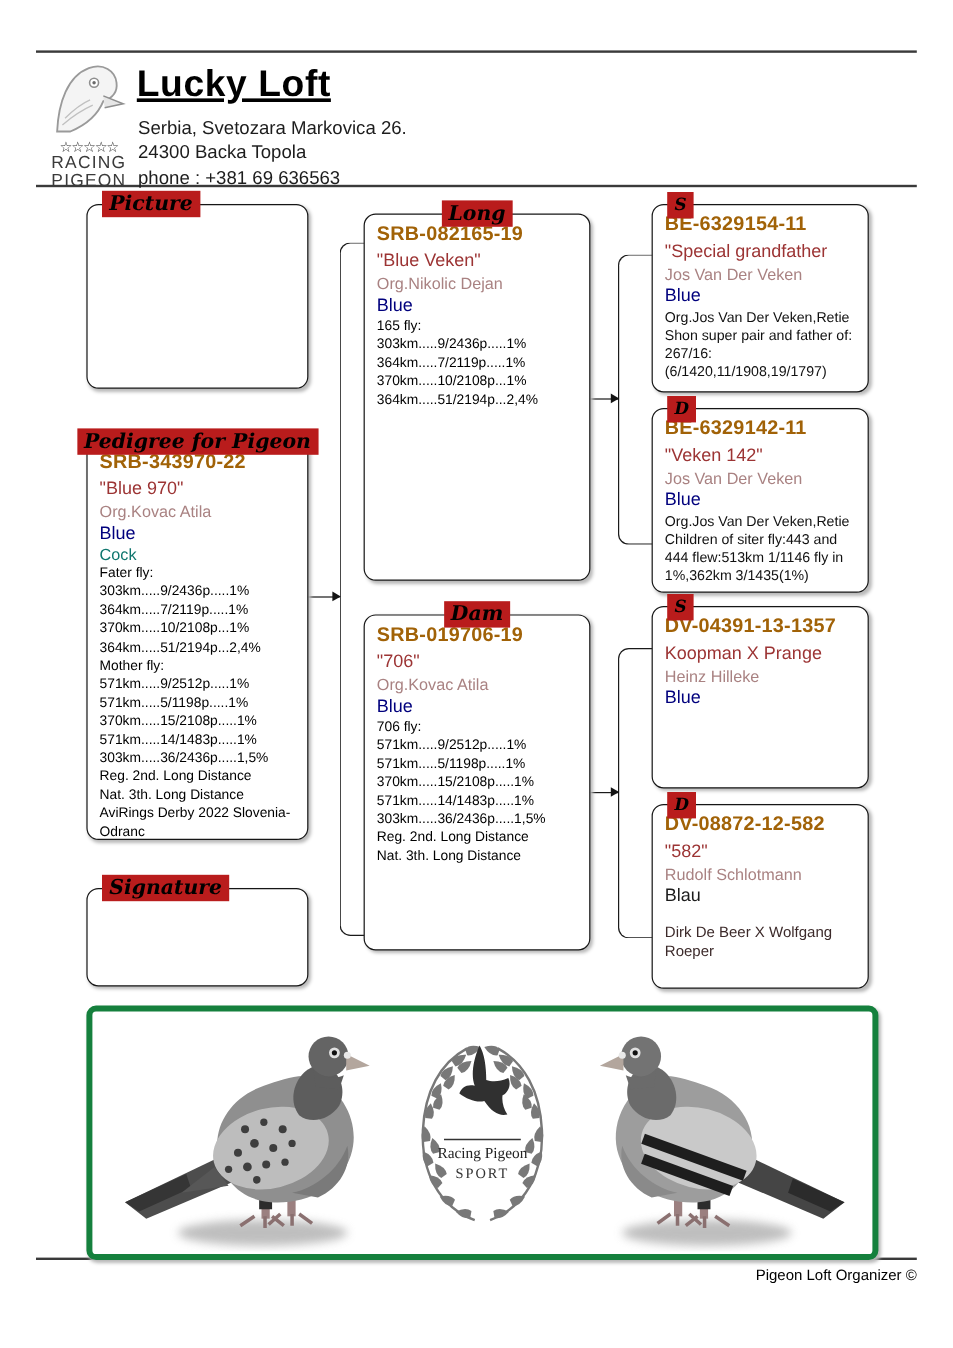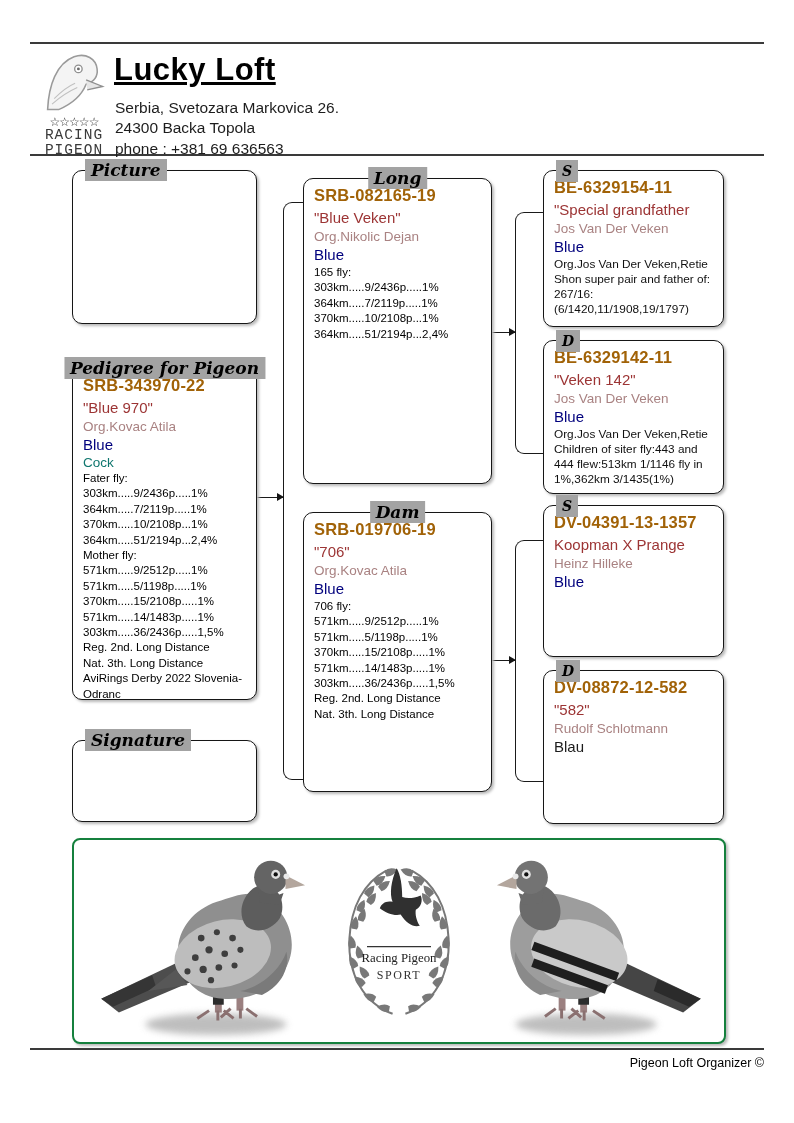--- a/index.html
+++ b/index.html
@@ -5,26 +5,26 @@
   html,body{margin:0;padding:0;background:#ffffff;}
   .page{position:relative;width:794px;height:1123px;background:#fff;overflow:hidden;
         font-family:"Liberation Sans",sans-serif;color:#111;}
   .rule{position:absolute;height:2px;background:#3a3a3a;}
   
   .loft-title{position:absolute;left:114px;top:52px;font-size:31px;font-weight:bold;
               letter-spacing:.5px;color:#000;text-decoration:underline;}
   .addr{position:absolute;left:115px;top:98px;font-size:15.5px;line-height:1.32;color:#1d1d1d;}
   .logo{position:absolute;left:36px;top:50px;width:76px;text-align:center;}
   .logo-stars{font-size:12px;letter-spacing:-1px;color:#2e2e2e;line-height:1;}
-  .logo-word{font-family:Liberation Mono, monospace;font-size:14.5px;letter-spacing:1px;
+  .logo-word{font-family:Liberation Sans, sans-serif;font-size:14.5px;letter-spacing:1px;
              color:#3a3a3a;line-height:1.02;}
   
   .card{position:absolute;background:#fff;border:1px solid #161616;border-radius:10px;
         box-shadow:2px 2px 3px #b9b9b9;}
-  .card-label{position:absolute;top:-12px;background:#a3a3a3;padding:0 6px;
+  .card-label{position:absolute;top:-12px;background:#b91c1c;padding:0 6px;
               font-family:"DejaVu Serif",serif;font-style:italic;font-weight:bold;
               font-size:17px;color:#000;white-space:nowrap;line-height:22px;}
   .card-label.center{left:50%;transform:translateX(-50%);}
   .card-label.left{left:12px;}
   .card-label.small{font-size:14px;top:-11px;}
   .card-body{padding:7px 10px 4px 10px;overflow:hidden;height:calc(100% - 11px);}
   .ring{font-size:16.5px;font-weight:bold;color:#a16207;margin-bottom:4px;letter-spacing:.2px;}
   .name{font-size:15px;color:#9c3434;margin-bottom:3px;}
   .org{font-size:13.5px;color:#a98282;margin-bottom:2px;}
   .colorline{font-size:15px;color:#00007d;margin-bottom:2px;}
@@ -34,21 +34,21 @@
   .note{font-size:11.8px;line-height:1.28;color:#101010;white-space:pre-line;}
   .note.spaced{margin-top:14px;color:#3c2a2a;font-size:12.5px;}
   
   .bracket{position:absolute;border:1px solid #1a1a1a;border-right:none;
            border-radius:9px 0 0 9px;background:transparent;}
   .hline{position:absolute;height:1px;background:#1a1a1a;}
   .arrow{position:absolute;width:0;height:0;border-left:7px solid #141414;
          border-top:4px solid transparent;border-bottom:4px solid transparent;}
   
   .art-box{position:absolute;left:72px;top:838px;width:650px;height:202px;background:#fff;
-           border:2px solid #15803d;border-radius:8px;box-shadow:2px 2px 3px #b9b9b9;overflow:hidden;}
+           border:5px solid #15803d;border-radius:8px;box-shadow:2px 2px 3px #b9b9b9;overflow:hidden;}
   .footer-credit{position:absolute;right:30px;top:1056px;font-size:12.5px;color:#000000;}
 </style>
 </head>
 <body>
 
 <div class="page">
 
   <div class="rule" style="left:30px;top:42px;width:734px;"></div>
   <div class="rule" style="left:30px;top:154px;width:734px;"></div>
   <div class="rule" style="left:30px;top:1048px;width:734px;"></div>
@@ -186,20 +186,21 @@
     </div>
   </div>
 
   <div class="card" style="left:543px;top:670px;width:179px;height:152px;">
     <span class="card-label left small">D</span>
     <div class="card-body">
       <div class="ring">DV-08872-12-582</div>
       <div class="name">"582"</div>
       <div class="org">Rudolf Schlotmann</div>
       <div class="colorline dark">Blau</div>
+      <div class="note spaced">Dirk De Beer  X  Wolfgang Roeper</div>
     </div>
   </div>
 
   <div class="art-box">
 
     <svg width="238" height="196" viewBox="0 0 240 200" style="position:absolute;left:18px;top:4px;">
       <ellipse cx="125" cy="184" rx="72" ry="11" fill="#a9a9a9" style="filter:blur(4px);opacity:.75"></ellipse>
       <polygon points="8,158 96,116 106,138 26,172" fill="#4d4d4d"></polygon>
       <polygon points="8,158 60,134 64,146 20,166" fill="#353535"></polygon>
       <rect x="124" y="146" width="7" height="26" fill="#9b8080"></rect>

